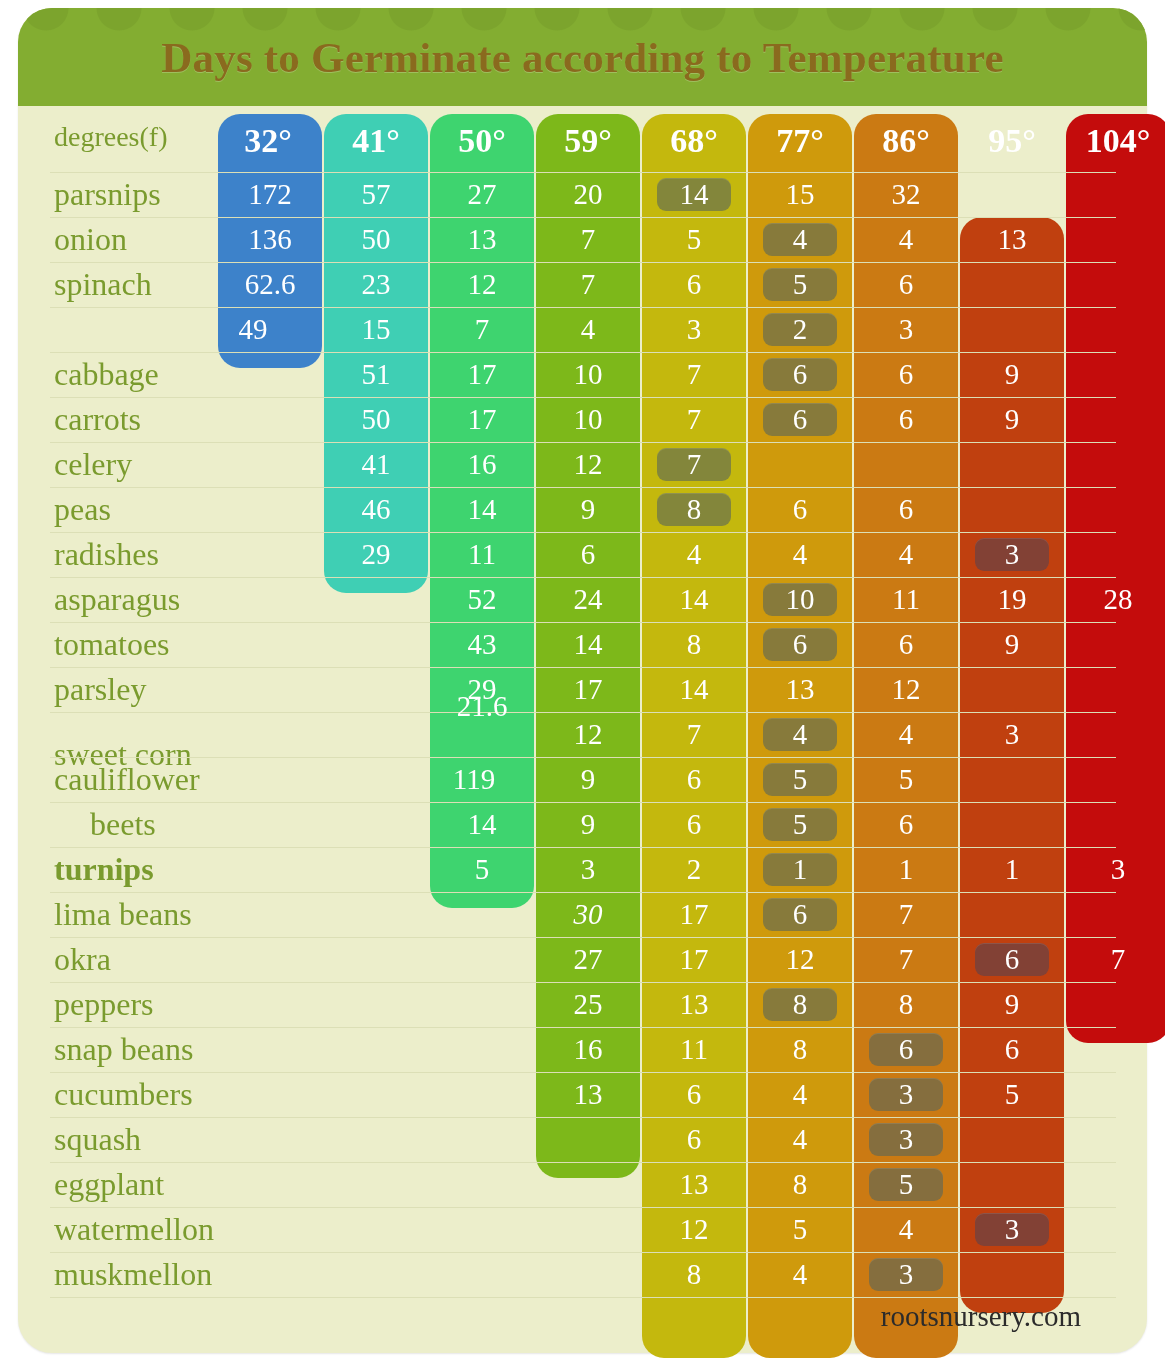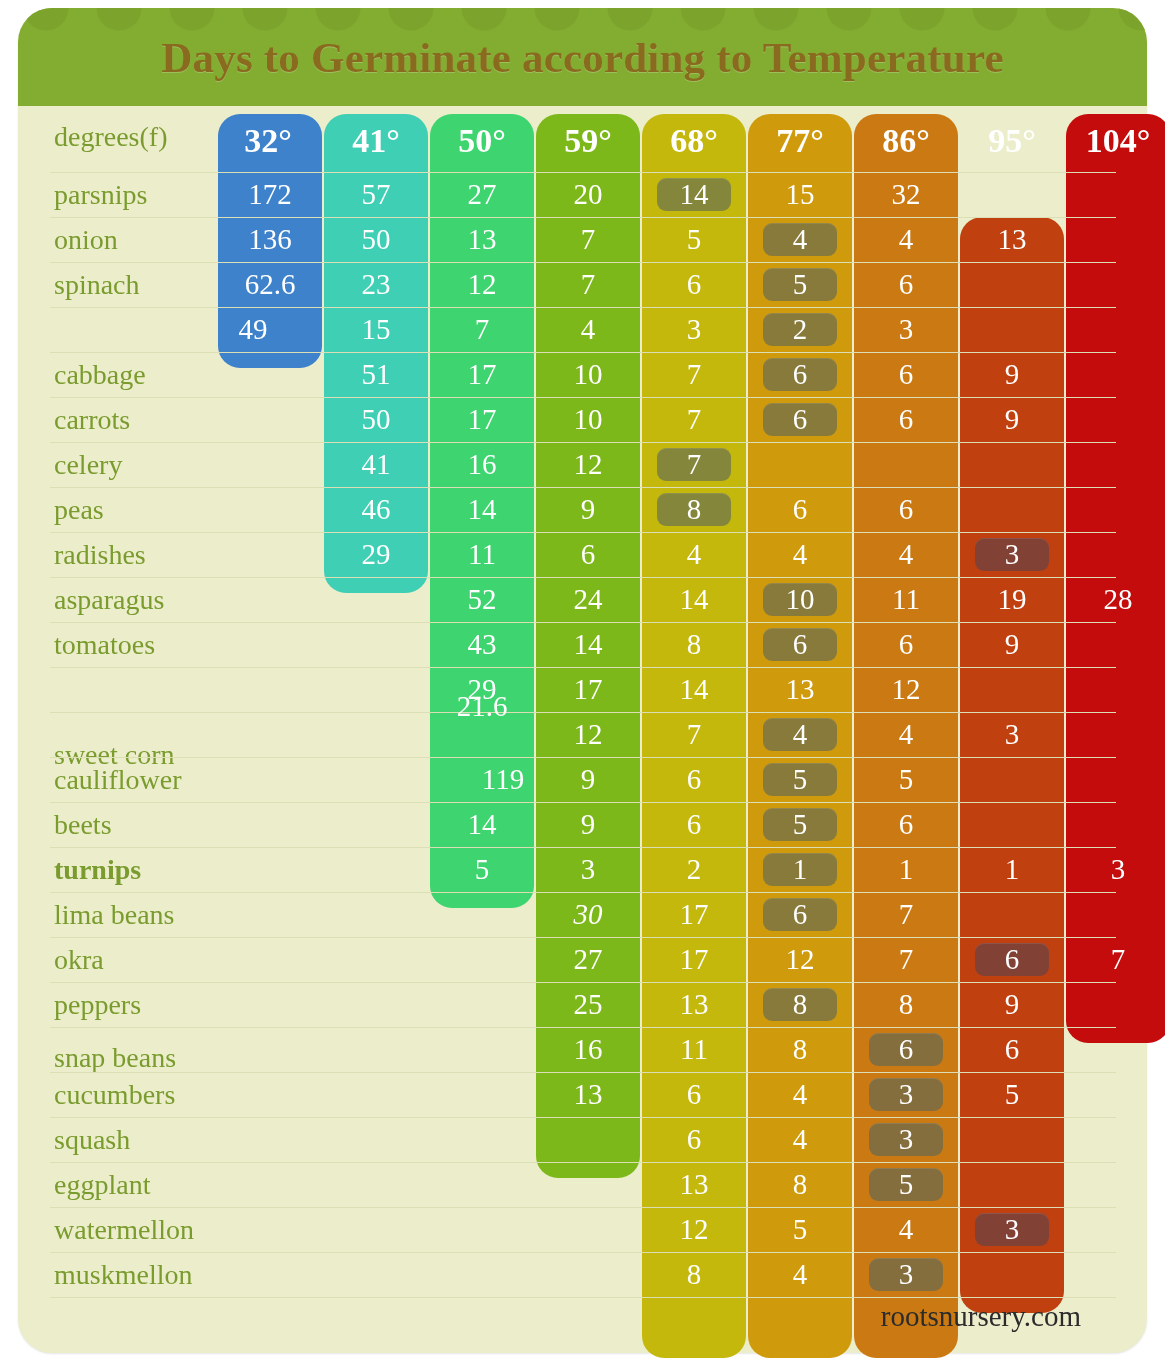--- a/index.html
+++ b/index.html
@@ -30,21 +30,21 @@
   .colrow.hl .v{width:74px;left:15px;height:33px;top:6px;border-radius:9px;
         background:rgba(90,104,88,.62);box-shadow:inset 0 1px 0 rgba(255,255,255,.10);}
   .colrow.hlr .v{background:rgba(78,66,86,.55);}
   .rowline{position:absolute;left:32px;width:1066px;height:1px;background:#dcdfb6;}
 
   .hdrcell{position:absolute;width:104px;height:54px;
         display:flex;align-items:center;justify-content:center;
         color:#ffffff;font-size:34px;font-weight:bold;}
 
   .veg{position:absolute;left:36px;width:230px;height:45px;
-        display:flex;align-items:center;color:#7a9b2e;font-size:28px;}
+        display:flex;align-items:center;color:#7a9b2e;font-size:32px;}
   .deglabel{position:absolute;left:36px;width:230px;height:50px;
         display:flex;align-items:center;color:#7a9b2e;font-size:28px;}
 
   .footer{position:absolute;left:0;top:1300px;width:1129px;
         text-align:right;padding-right:48px;box-sizing:border-box;
         color:#2b2b2b;font-size:29px;}
 </style>
 </head>
 <body>
 
@@ -311,20 +311,21 @@
       <div class="colrow hl" style="left: 730px; top: 516px;">
         <div class="v">6</div>
       </div>
       <div class="colrow" style="left: 836px; top: 516px;">
         <div class="v">6</div>
       </div>
       <div class="colrow" style="left: 942px; top: 516px;">
         <div class="v">9</div>
       </div>
       <div class="rowline" style="top: 561px;"></div>
+      <div class="veg" style="top: 561px;">parsley</div>
       <div class="colrow" style="left: 412px; top: 561px;">
         <div class="v">29</div>
       </div>
       <div class="colrow" style="left: 518px; top: 561px;">
         <div class="v">17</div>
       </div>
       <div class="colrow" style="left: 624px; top: 561px;">
         <div class="v">14</div>
       </div>
       <div class="colrow" style="left: 730px; top: 561px;">
@@ -348,37 +349,37 @@
         <div class="v">4</div>
       </div>
       <div class="colrow" style="left: 836px; top: 606px;">
         <div class="v">4</div>
       </div>
       <div class="colrow" style="left: 942px; top: 606px;">
         <div class="v">3</div>
       </div>
       <div class="rowline" style="top: 651px;"></div>
       <div class="veg" style="top: 651px;">cauliflower</div>
-      <div class="colrow" style="left: 433px; top: 651px;">
+      <div class="colrow" style="left: 404px; top: 651px;">
         <div class="v">119</div>
       </div>
       <div class="colrow" style="left: 518px; top: 651px;">
         <div class="v">9</div>
       </div>
       <div class="colrow" style="left: 624px; top: 651px;">
         <div class="v">6</div>
       </div>
       <div class="colrow hl" style="left: 730px; top: 651px;">
         <div class="v">5</div>
       </div>
       <div class="colrow" style="left: 836px; top: 651px;">
         <div class="v">5</div>
       </div>
       <div class="rowline" style="top: 696px;"></div>
-      <div class="veg" style="top: 696px;">beets</div>
+      <div class="veg" style="top: 696px; margin-left: 36px;">beets</div>
       <div class="colrow" style="left: 412px; top: 696px;">
         <div class="v">14</div>
       </div>
       <div class="colrow" style="left: 518px; top: 696px;">
         <div class="v">9</div>
       </div>
       <div class="colrow" style="left: 624px; top: 696px;">
         <div class="v">6</div>
       </div>
       <div class="colrow hl" style="left: 730px; top: 696px;">
@@ -455,21 +456,21 @@
       <div class="colrow hl" style="left: 730px; top: 876px;">
         <div class="v">8</div>
       </div>
       <div class="colrow" style="left: 836px; top: 876px;">
         <div class="v">8</div>
       </div>
       <div class="colrow" style="left: 942px; top: 876px;">
         <div class="v">9</div>
       </div>
       <div class="rowline" style="top: 921px;"></div>
-      <div class="veg" style="top: 921px; margin-top: 8px;">snap beans</div>
+      <div class="veg" style="top: 921px;">snap beans</div>
       <div class="colrow" style="left: 518px; top: 921px;">
         <div class="v">16</div>
       </div>
       <div class="colrow" style="left: 624px; top: 921px;">
         <div class="v">11</div>
       </div>
       <div class="colrow" style="left: 730px; top: 921px;">
         <div class="v">8</div>
       </div>
       <div class="colrow hl" style="left: 836px; top: 921px;">

